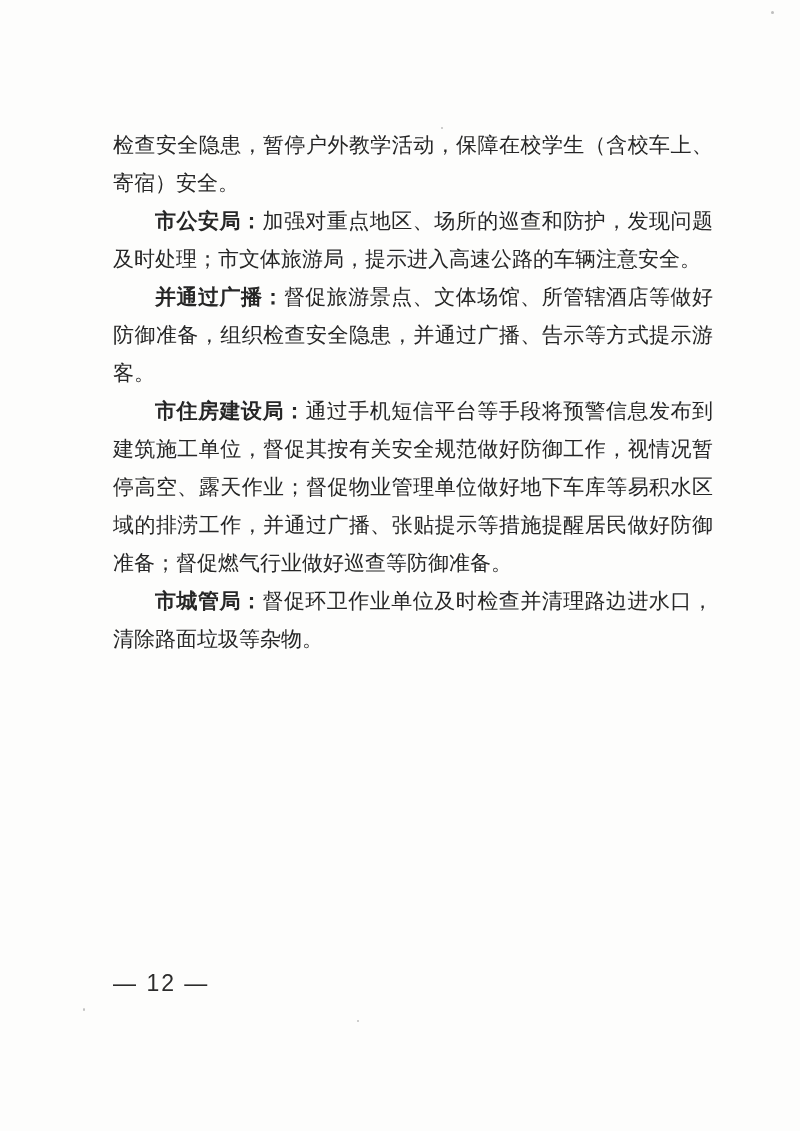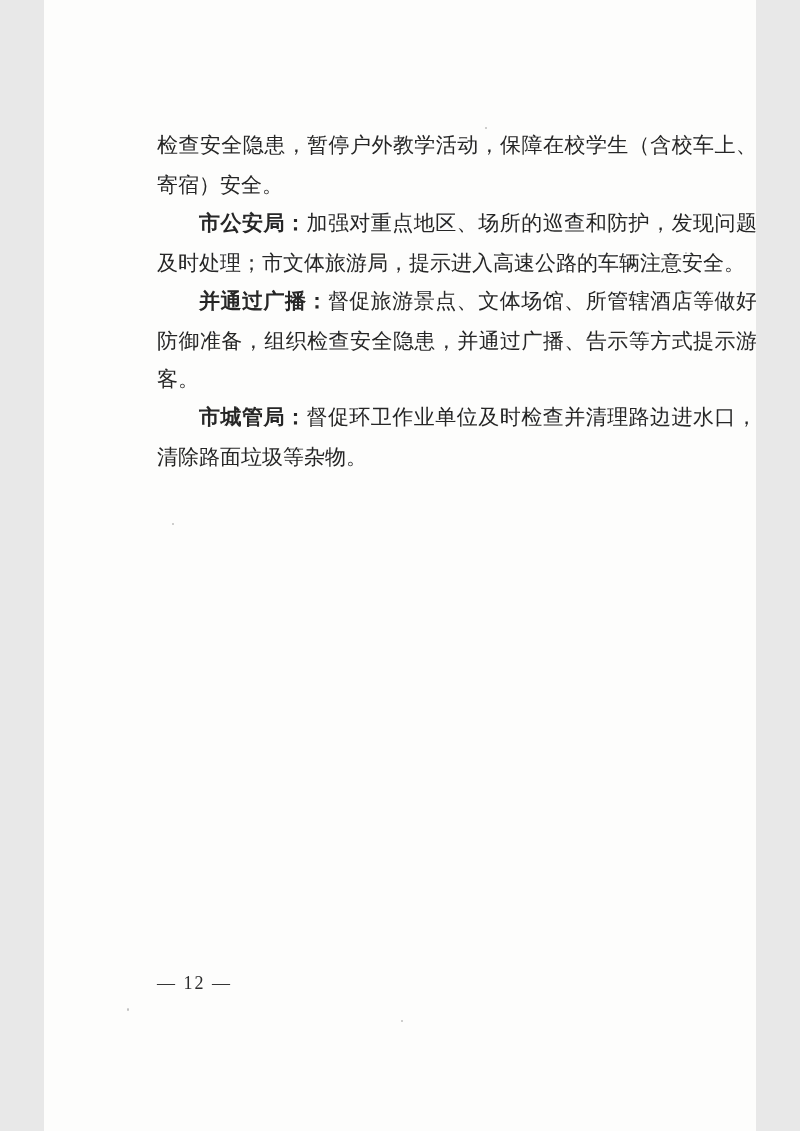--- a/index.html
+++ b/index.html
@@ -2,21 +2,21 @@
 <html><head>
 <meta charset="utf-8">
 <style>
   html, body {
     margin: 0;
     padding: 0;
     background: #e8e8e8;
   }
   .page {
     position: relative;
-    width: 712px;
+    width: 800px;
     height: 1131px;
     margin: 0 auto;
     background: #fdfdfc;
     overflow: hidden;
     font-family: "Liberation Serif", "DejaVu Serif", serif;
   }
   .textblock {
     position: absolute;
     left: 113px;
     top: 126px;
@@ -30,31 +30,31 @@
   .para {
     margin: 0;
     padding: 0;
     text-indent: 2em;
   }
   .para.no-indent {
     text-indent: 0;
   }
   .dept {
     font-weight: 700;
-    font-family: Liberation Mono, monospace;
+    font-family: Liberation Sans, sans-serif;
   }
   .page-number {
     position: absolute;
     left: 113px;
     top: 968px;
-    font-size: 18px;
+    font-size: 23px;
     line-height: 30px;
     letter-spacing: 2px;
     color: #2c2c2c;
-    font-family: Liberation Serif, serif;
+    font-family: Liberation Sans, sans-serif;
   }
   .speck {
     position: absolute;
     background: #8b8b8b;
     border-radius: 50%;
     opacity: 0.55;
   }
   .s1 { left: 771px; top: 11px;  width: 3px; height: 3px; }
   .s2 { left: 441px; top: 127px; width: 2px; height: 2px; }
   .s3 { left: 641px; top: 252px; width: 2px; height: 2px; }
@@ -68,20 +68,21 @@
 <div class="page">
 
   <div class="textblock">
 
     <p class="para no-indent"><span class="dept"></span><span>检查安全隐患，暂停户外教学活动，保障在校学生（含校车上、寄宿）安全。</span></p>
 
     <p class="para"><span class="dept">市公安局：</span><span>加强对重点地区、场所的巡查和防护，发现问题及时处理；市文体旅游局，提示进入高速公路的车辆注意安全。</span></p>
 
     <p class="para"><span class="dept">并通过广播：</span><span>督促旅游景点、文体场馆、所管辖酒店等做好防御准备，组织检查安全隐患，并通过广播、告示等方式提示游客。</span></p>
 
+    <p class="para"><span class="dept">市住房建设局：</span><span>通过手机短信平台等手段将预警信息发布到建筑施工单位，督促其按有关安全规范做好防御工作，视情况暂停高空、露天作业；督促物业管理单位做好地下车库等易积水区域的排涝工作，并通过广播、张贴提示等措施提醒居民做好防御准备；督促燃气行业做好巡查等防御准备。</span></p>
 
 
     <p class="para"><span class="dept">市城管局：</span><span>督促环卫作业单位及时检查并清理路边进水口，清除路面垃圾等杂物。</span></p>
 
 
   </div>
 
   <div class="page-number">— 12 —</div>
 
   <div class="speck s1"></div>

